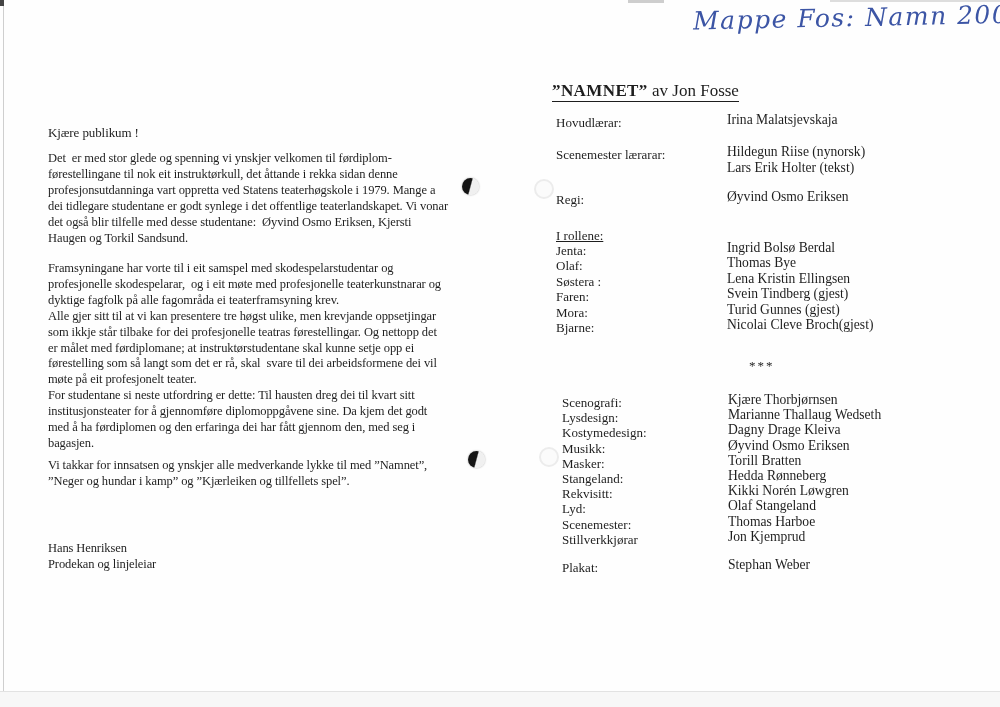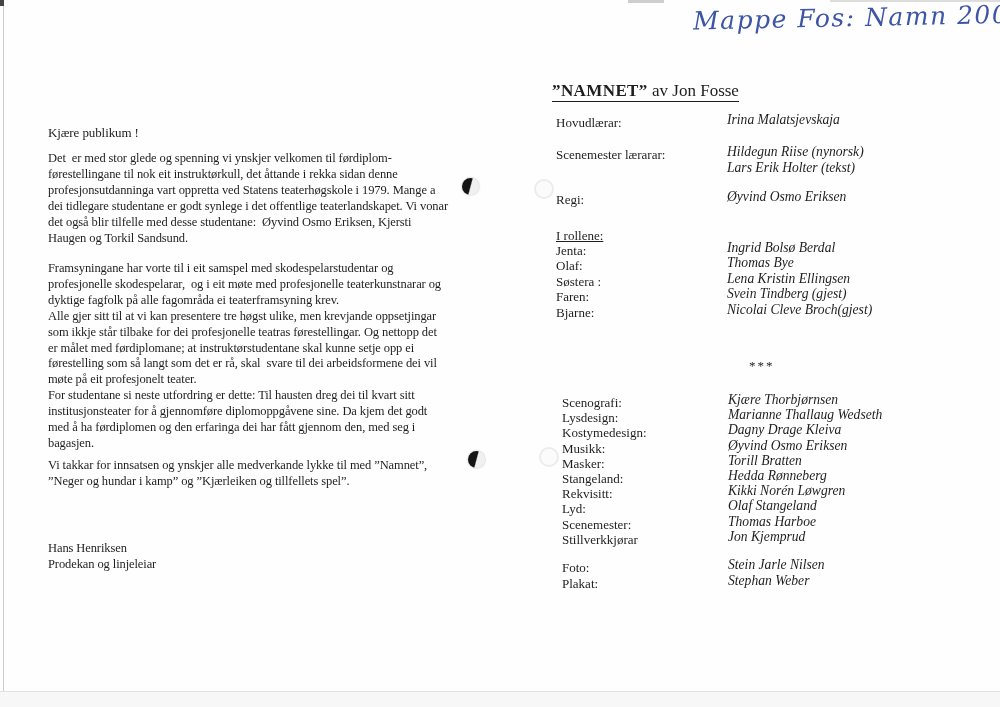--- a/index.html
+++ b/index.html
@@ -30,21 +30,21 @@
   .lp-p2{top:261px;}
   .lp-p3{top:458px;}
   .lp-sign{top:541px;}
 
   
   .title{position:absolute;left:552px;top:81px;font-size:17px;white-space:nowrap;}
   .title .tl-wrap{border-bottom:1.2px solid #1e1e1e;padding-bottom:1px;}
   .title b{letter-spacing:.4px;}
   .r-row{position:absolute;left:556px;font-size:13px;white-space:nowrap;}
   .r-lbl{display:inline-block;width:171px;vertical-align:top;}
-  .r-val{display:inline-block;transform:translateY(-3px);font-size:13.6px;white-space:pre-line;vertical-align:top;font-style:italic;}
+  .r-val{display:inline-block;transform:translateY(-3px);font-size:13.6px;white-space:pre-line;vertical-align:top;}
   .row-credit-0{top:115px;}
   .row-credit-1{top:147px;}
   .row-credit-2{top:192px;}
   .roles-heading{position:absolute;left:556px;top:228px;font-size:13px;text-decoration:underline;}
   .roles{position:absolute;left:556px;top:243px;font-size:13px;}
   .roles .row{line-height:15.4px;white-space:nowrap;}
   .separator{position:absolute;left:749px;top:358px;font-size:13px;letter-spacing:2px;}
   .crew{position:absolute;left:562px;top:395px;font-size:13px;}
   .crew .row{line-height:15.2px;white-space:nowrap;}
   .crew .r-lbl,.footer .r-lbl{width:166px;}
@@ -120,36 +120,36 @@
     <span class="r-lbl">Regi:</span><span class="r-val">Øyvind Osmo Eriksen</span>
   </div>
 
   <div class="roles-heading">I rollene:</div>
 
   <div class="roles">
     <div class="row"><span class="r-lbl">Jenta:</span><span class="r-val">Ingrid Bolsø Berdal</span></div>
     <div class="row"><span class="r-lbl">Olaf:</span><span class="r-val">Thomas Bye</span></div>
     <div class="row"><span class="r-lbl">Søstera :</span><span class="r-val">Lena Kristin Ellingsen</span></div>
     <div class="row"><span class="r-lbl">Faren:</span><span class="r-val">Svein Tindberg (gjest)</span></div>
+    <div class="row"><span class="r-lbl">Mora:</span><span class="r-val">Turid Gunnes (gjest)</span></div>
     <div class="row"><span class="r-lbl">Bjarne:</span><span class="r-val">Nicolai Cleve Broch(gjest)</span></div>
   </div>
 
   <div class="separator">***</div>
 
   <div class="crew">
     <div class="row"><span class="r-lbl">Scenografi:</span><span class="r-val">Kjære Thorbjørnsen</span></div>
     <div class="row"><span class="r-lbl">Lysdesign:</span><span class="r-val">Marianne Thallaug Wedseth</span></div>
     <div class="row"><span class="r-lbl">Kostymedesign:</span><span class="r-val">Dagny Drage Kleiva</span></div>
     <div class="row"><span class="r-lbl">Musikk:</span><span class="r-val">Øyvind Osmo Eriksen</span></div>
     <div class="row"><span class="r-lbl">Masker:</span><span class="r-val">Torill Bratten</span></div>
     <div class="row"><span class="r-lbl">Stangeland:</span><span class="r-val">Hedda Rønneberg</span></div>
     <div class="row"><span class="r-lbl">Rekvisitt:</span><span class="r-val">Kikki Norén Løwgren</span></div>
     <div class="row"><span class="r-lbl">Lyd:</span><span class="r-val">Olaf Stangeland</span></div>
     <div class="row"><span class="r-lbl">Scenemester:</span><span class="r-val">Thomas Harboe</span></div>
     <div class="row"><span class="r-lbl">Stillverkkjørar</span><span class="r-val">Jon Kjemprud</span></div>
   </div>
 
   <div class="footer">
-    <div class="row"><span class="r-lbl">Foto:</span><span class="r-val">Stein Jarle Nilsen</span></div>
     <div class="row"><span class="r-lbl">Plakat:</span><span class="r-val">Stephan Weber</span></div>
   </div>
 
 </div>
 
 </body></html>

